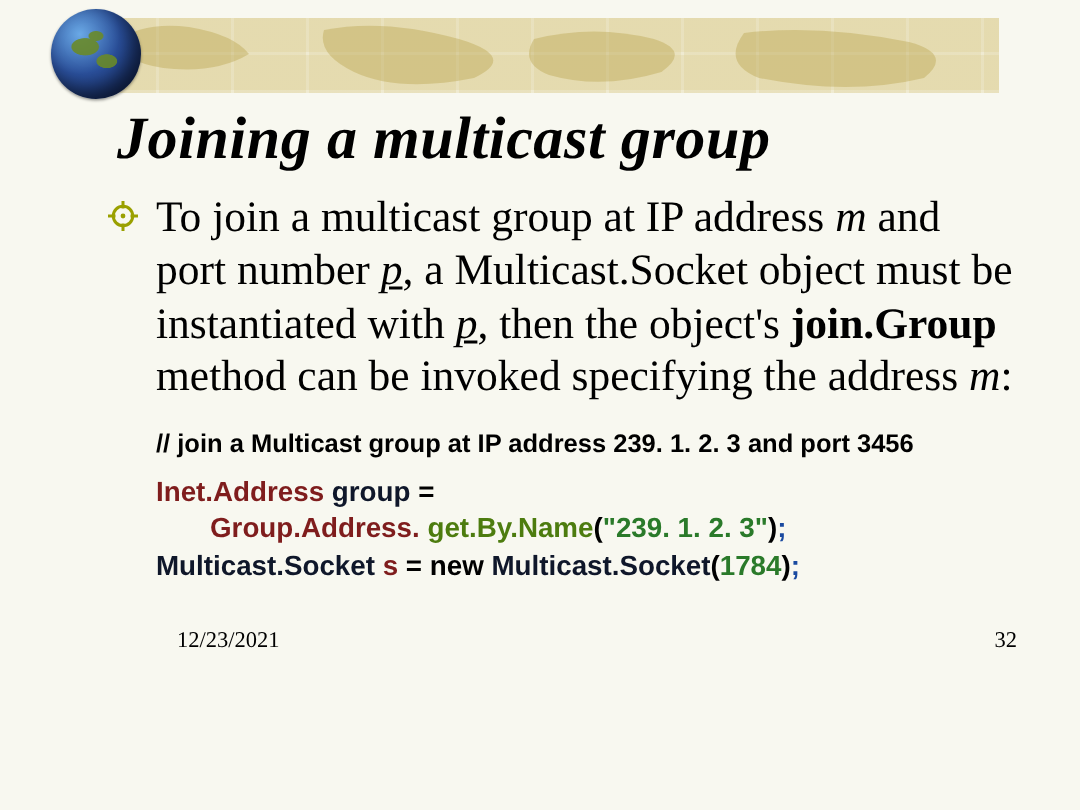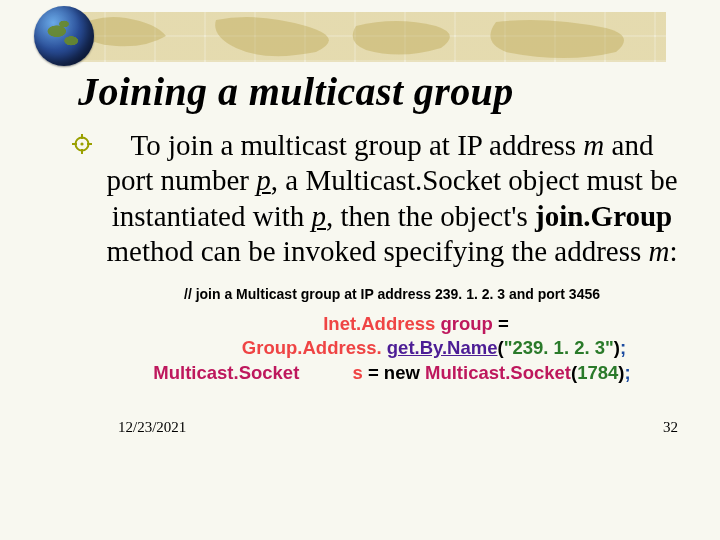--- a/index.html
+++ b/index.html
@@ -10,21 +10,20 @@
     background: #f8f8f0;
     font-family: "Times New Roman", Times, serif;
     color: #000;
     overflow: hidden;
   }
   .slide {
     position: relative;
     width: 720px;
     height: 456px;
     box-sizing: border-box;
-    text-align: center;
   }
   .banner {
     position: absolute;
     top: 12px;
     left: 56px;
     width: 610px;
     height: 50px;
     background:
       repeating-linear-gradient(to right,
         rgba(200,175,80,0.35) 0, rgba(200,175,80,0.35) 48px,
@@ -92,35 +91,35 @@
     top: 6px;
     width: 20px;
     height: 20px;
   }
   .bullet-icon svg { width: 20px; height: 20px; display: block; }
   .comment {
     margin-top: 16px;
     padding-left: 26px;
     font-family: Arial, Helvetica, sans-serif;
     font-weight: bold;
-    font-size: 14px;
+    font-size: 17px;
   }
   .code {
     margin-top: 10px;
     padding-left: 26px;
     font-family: Arial, Helvetica, sans-serif;
     font-weight: bold;
     font-size: 18.5px;
     line-height: 1.35;
   }
   .code .ln { display: block; }
   .indent { padding-left: 36px; }
-  .cls { color: #ef4444; margin-left: 48px; }
-  .var { color: #be185d; }
-  .mth { color: #4c1d95; text-decoration: underline; }
+  .cls { color: #7f1d1d; }
+  .var { color: #0f172a; }
+  .mth { color: #4d7c0f; }
   .lit { color: #2a7a2a; }
   .pun { color: #000; }
   .semi { color: #1a4aa0; }
   .footer-date {
     position: absolute;
     left: 78px;
     bottom: 20px;
     font-size: 15px;
     margin-left: 40px;
   }

